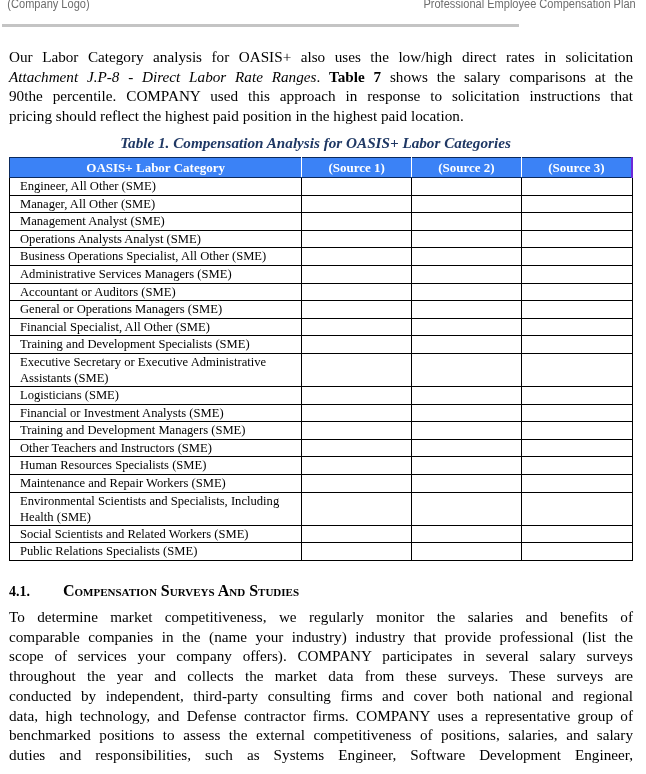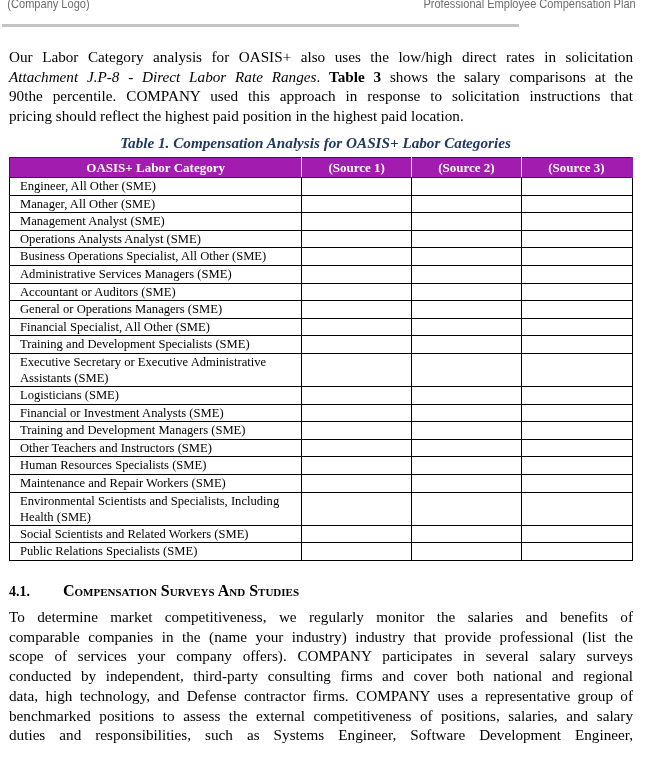--- a/index.html
+++ b/index.html
@@ -25,21 +25,21 @@
   .para1 .last, .para2 .last { text-align-last: left; }
   .caption {
     position: absolute; left: 0; top: 134px; width: 631px; text-align: center;
     font-size: 15.2px; font-weight: bold; font-style: italic; color: #1f3864;
   }
   table.comp {
     position: absolute; left: 9px; top: 157px; width: 624px;
     border-collapse: collapse; font-size: 12.6px;
   }
   table.comp th {
-    background: #a21caf; color: #fff; font-weight: bold; height: 19px; padding: 0;
+    background: #3b82f6; color: #fff; font-weight: bold; height: 19px; padding: 0;
     border: 1px solid #0c2a5c; border-right: 1px solid #ffffff; text-align: center; font-size: 13px;
   }
   table.comp th:last-child { border-right: 2px solid #6d28d9; margin-top: 32px; }
   table.comp td {
     border: 1px solid #000; padding: 0 0 0 10px; height: 16.6px; line-height: 16px; vertical-align: top;
   }
   table.comp td.src { padding: 0; }
   table.comp col.c0 { width: 293px; }
   table.comp col.c1 { width: 110px; }
   table.comp col.c2 { width: 110px; }
@@ -55,21 +55,21 @@
 <body>
 
 <div class="header">
   <span class="logo">(Company Logo)</span>
   <span class="plan">Professional Employee Compensation Plan</span>
 </div>
 <div class="rule"></div>
 
 <div class="para para1" id="intro">
     <span class="line"><span style="white-space: pre;">Our Labor Category analysis for OASIS+ also uses the low/high direct rates in solicitation</span></span>
-    <span class="line"><span style="font-style: italic; white-space: pre;">Attachment J.P-8 - Direct Labor Rate Ranges</span><span style="white-space: pre;">. </span><span style="font-weight: bold; white-space: pre;">Table 3</span><span style="white-space: pre;"> shows the salary comparisons at the</span></span>
+    <span class="line"><span style="font-style: italic; white-space: pre;">Attachment J.P-8 - Direct Labor Rate Ranges</span><span style="white-space: pre;">. </span><span style="font-weight: bold; white-space: pre;">Table 7</span><span style="white-space: pre;"> shows the salary comparisons at the</span></span>
     <span class="line"><span style="white-space: pre;">90the percentile. COMPANY used this approach in response to solicitation instructions that</span></span>
     <span class="line last"><span style="white-space: pre;">pricing should reflect the highest paid position in the highest paid location.</span></span>
   </div>
 
 <div class="caption">Table 1. Compensation Analysis for OASIS+ Labor Categories</div>
 
 <table class="comp">
   <colgroup>
       <col class="c0">
       <col class="c1">
@@ -209,17 +209,18 @@
 </table>
 
 <div class="section">
   <span class="num">4.1.</span><span class="title">Compensation Surveys And Studies</span>
 </div>
 
 <div class="para para2" id="body">
     <span class="line">To determine market competitiveness, we regularly monitor the salaries and benefits of</span>
     <span class="line">comparable companies in the (name your industry) industry that provide professional (list the</span>
     <span class="line">scope of services your company offers). COMPANY participates in several salary surveys</span>
+    <span class="line">throughout the year and collects the market data from these surveys. These surveys are</span>
     <span class="line">conducted by independent, third-party consulting firms and cover both national and regional</span>
     <span class="line">data, high technology, and Defense contractor firms. COMPANY uses a representative group of</span>
     <span class="line">benchmarked positions to assess the external competitiveness of positions, salaries, and salary</span>
     <span class="line">duties and responsibilities, such as Systems Engineer, Software Development Engineer,</span>
   </div>
 
 </body></html>

